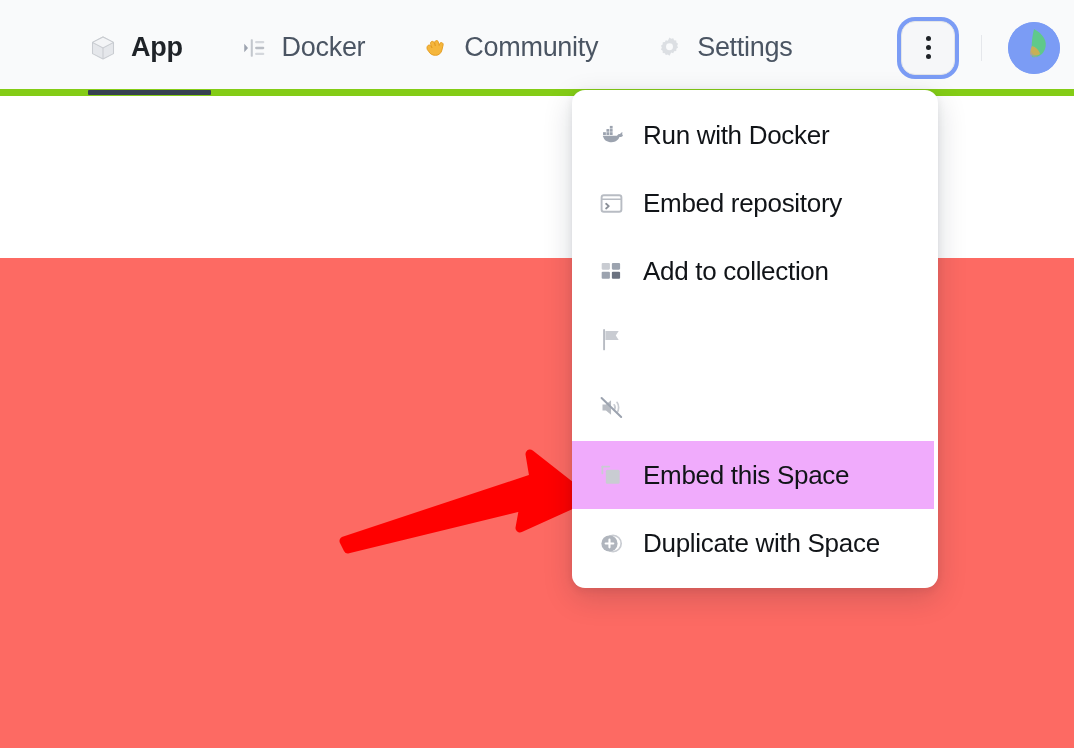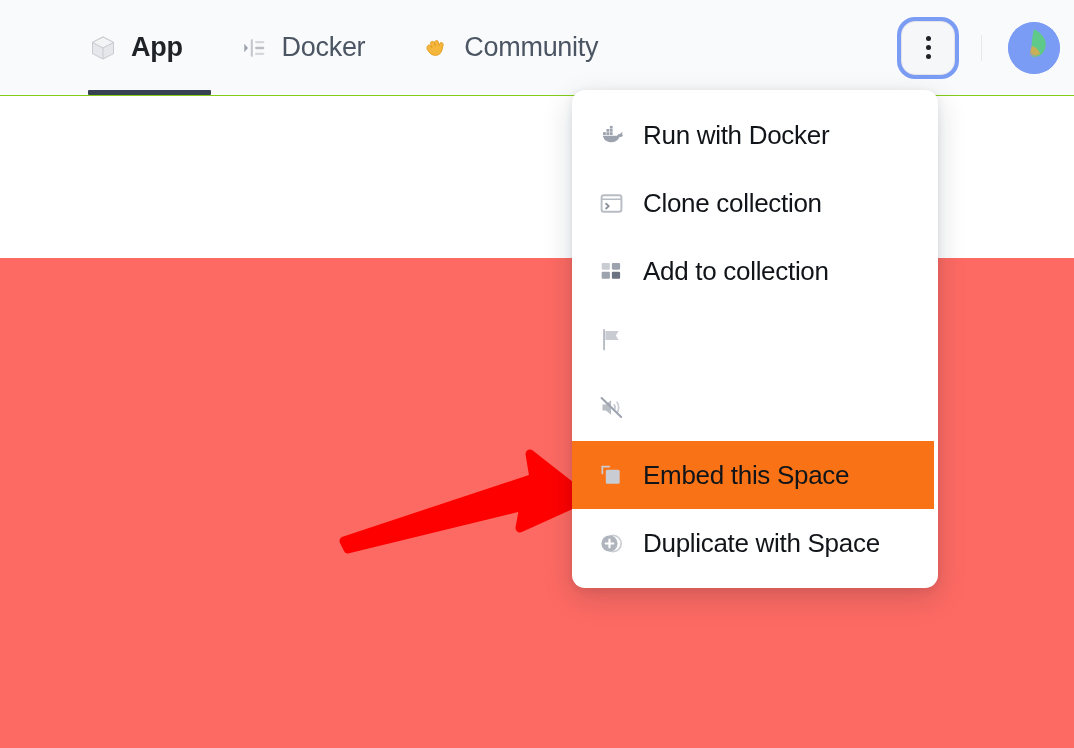--- a/index.html
+++ b/index.html
@@ -20,21 +20,21 @@
     height: 748px;
   }
 
   
   .header {
     position: absolute;
     left: 0; top: 0;
     width: 1074px;
     height: 96px;
     background: #f9fafb;
-    border-bottom: 1px solid #84cc16;
+    border-bottom: 7px solid #84cc16;
     box-sizing: border-box;
   }
   .nav {
     position: absolute;
     left: 88px;
     top: 0;
     height: 95px;
     display: flex;
     align-items: center;
     gap: 0px;
@@ -170,21 +170,21 @@
     display: flex;
     align-items: center;
     gap: 18px;
     height: 68px;
     padding: 0 24px 0 25px;
     box-sizing: border-box;
     cursor: pointer;
     background: transparent;
   }
   .menu-item.hovered {
-    background: #f97316;
+    background: #f0abfc;
   }
   .menu-item-label {
     font-size: 26px;
     color: #111418;
     letter-spacing: -0.3px;
     line-height: 1;
     white-space: nowrap;
   }
   .menu-icon {
     width: 28px;
@@ -239,20 +239,29 @@
 
       <div class="tab">
         <span class="tab-icon">
           <svg width="28" height="28" viewBox="0 0 24 24">
             <path d="M4.6 13.4c-.9-2 .1-3.6 1.2-3.9.8-.2 1.4.2 1.8.8l1 1.7-1.2-3.3c-.4-1.1.1-2 .9-2.3.9-.3 1.7.1 2.1 1l1.1 2.9-.6-2.6c-.2-1 .3-1.8 1.2-2 .9-.2 1.7.3 1.9 1.2l.7 3 .4-1.4c.3-.9 1.1-1.3 1.9-1.1.9.3 1.3 1.1 1.1 2l-1 4.3c-.6 2.6-2.6 4.6-5.4 4.6-3 0-5-1.4-6.1-3.6z" fill="#f5b63c" stroke="#e39b20" stroke-width="0.8" stroke-linejoin="round"></path>
           </svg>
         </span>
         <span class="tab-label">Community</span>
       </div>
 
+      <div class="tab">
+        <span class="tab-icon">
+          <svg width="27" height="27" viewBox="0 0 24 24">
+            <path d="M12 3.2l1.5 1.1 1.8-.5.8 1.7 1.9.2.1 1.9 1.5 1.1-.8 1.7.8 1.7-1.5 1.1-.1 1.9-1.9.2-.8 1.7-1.8-.5L12 19.3l-1.5-1.1-1.8.5-.8-1.7-1.9-.2-.1-1.9-1.5-1.1.8-1.7-.8-1.7 1.5-1.1.1-1.9 1.9-.2.8-1.7 1.8.5z" fill="#dcdfe3"></path>
+            <circle cx="12" cy="11.3" r="3.1" fill="#f9fafb"></circle>
+          </svg>
+        </span>
+        <span class="tab-label">Settings</span>
+      </div>
 
     </div>
 
     <div class="header-right">
       <div class="dots-btn">
         <span class="dot"></span>
         <span class="dot"></span>
         <span class="dot"></span>
       </div>
       <div class="header-divider"></div>
@@ -286,21 +295,21 @@
     </div>
 
     <div class="menu-item">
       <span class="menu-icon">
         <svg width="27" height="27" viewBox="0 0 24 24">
           <rect x="3.2" y="4.6" width="17.6" height="14.8" rx="2" fill="#ffffff" stroke="#b8bcc3" stroke-width="1.7"></rect>
           <path d="M3.2 8.2h17.6" stroke="#b8bcc3" stroke-width="1.5"></path>
           <path d="M7.2 12.2l2.4 2.1-2.4 2.1" fill="none" stroke="#8a8f97" stroke-width="1.6" stroke-linecap="round" stroke-linejoin="round"></path>
         </svg>
       </span>
-      <span class="menu-item-label">Clone collection</span>
+      <span class="menu-item-label">Embed repository</span>
     </div>
 
     <div class="menu-item">
       <span class="menu-icon">
         <svg width="26" height="26" viewBox="0 0 24 24">
           <rect x="3.4" y="4.6" width="7.6" height="6.2" rx="1" fill="#c9ccd2"></rect>
           <rect x="12.8" y="4.6" width="7.6" height="6.2" rx="1" fill="#9ca3af"></rect>
           <rect x="3.4" y="12.6" width="7.6" height="6.6" rx="1" fill="#9ca3af"></rect>
           <rect x="12.8" y="12.6" width="7.6" height="6.6" rx="1" fill="#6b7280"></rect>
         </svg>

